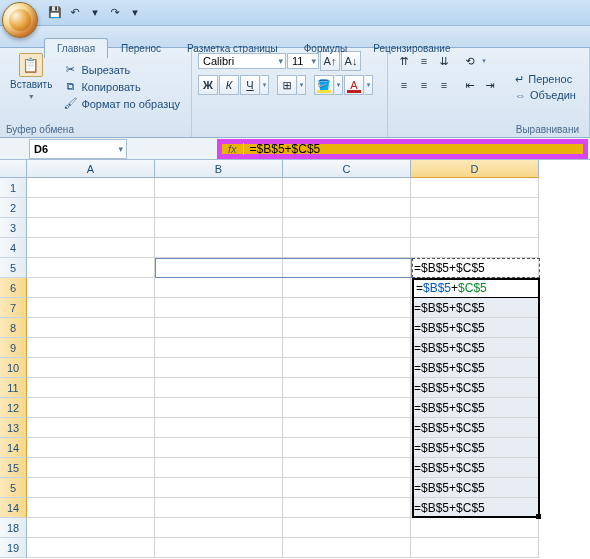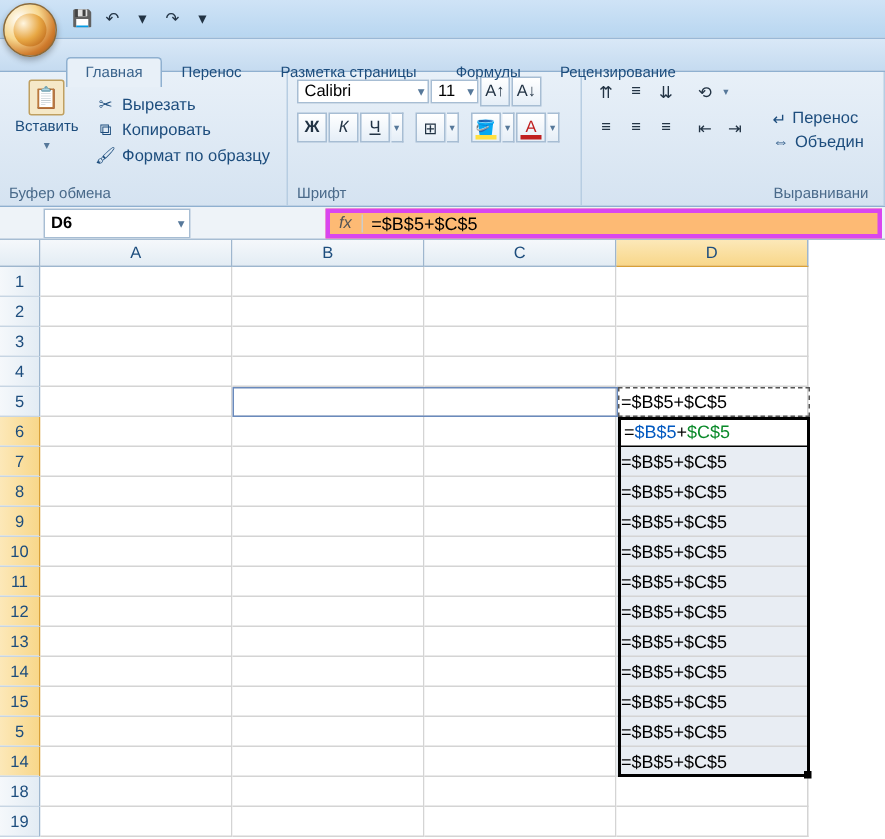--- a/index.html
+++ b/index.html
@@ -30,21 +30,21 @@
 .btn-flat{width:20px;height:20px;display:flex;align-items:center;justify-content:center;font-size:11px;cursor:pointer;color:#234}
 .row-tools{display:flex;gap:1px;align-items:center}
 .dd-arr{width:8px;height:20px;border:1px solid #a7bdd3;border-left:none;background:linear-gradient(#fff,#e5eef7);display:flex;align-items:center;justify-content:center;font-size:7px;color:#56789a;cursor:pointer}
 .font-grp{display:flex;flex-direction:column;gap:4px}
 .align-grp .row-tools{gap:0}
 .wrap-btn{display:flex;align-items:center;gap:4px;font-size:11px;color:#1d4d7d;padding:1px 3px;cursor:pointer}
 .name-box-row{height:22px;border-bottom:1px solid #a7bdd3;display:flex;align-items:center;background:#eef3f8}
 .name-box{width:98px;height:20px;background:#fff;border:1px solid #a7bdd3;margin-left:29px;display:flex;align-items:center;padding:0 4px;font-size:11px;position:relative}
 .name-box::after{content:"▾";position:absolute;right:3px;font-size:9px;color:#56789a}
 .name-box-bold{font-weight:bold}
-.fx-bar{flex:1;display:flex;align-items:center;background:#fdba74;border:3px solid #d946ef;height:20px;margin:0 2px}
+.fx-bar{flex:1;display:flex;align-items:center;background:#eab308;border:5px solid #d946ef;height:20px;margin:0 2px}
 .fx-ic{font-style:italic;font-size:11px;padding:0 6px;color:#555;border-right:1px solid #ccc}
 .fx-val{padding:0 6px;font-size:12px}
 .sheet{position:relative;display:flex;flex-direction:column}
 .sel-all{width:27px;height:18px;border-right:1px solid #9eb6ce;border-bottom:1px solid #9eb6ce;background:linear-gradient(#f5f8fb,#e3ecf4)}
 .col-headers{display:flex;height:18px}
 .col-h{width:128px;border-right:1px solid #9eb6ce;border-bottom:1px solid #9eb6ce;background:linear-gradient(#f5f8fb,#e3ecf4);text-align:center;font-size:11px;color:#1d4d7d;line-height:18px}
 .col-h.active{background:linear-gradient(#fce8b8,#f8d78a);border-bottom-color:#d8a038}
 .row-area{display:flex}
 .row-headers{display:flex;flex-direction:column}
 .row-h{width:27px;height:20px;border-right:1px solid #9eb6ce;border-bottom:1px solid #c7d5e3;background:linear-gradient(90deg,#f5f8fb,#e3ecf4);text-align:center;font-size:11px;color:#1d4d7d;line-height:20px}
@@ -126,21 +126,20 @@
     <div style="width:6px"></div>
     <div class="btn-square">⊞</div>
     <div class="dd-arr">▾</div>
     <div style="width:6px"></div>
     <div class="btn-square" style="background:linear-gradient(#fff,#e5eef7);position:relative">🪣<span style="position:absolute;bottom:1px;left:2px;right:2px;height:3px;background:#ffe040"></span></div>
     <div class="dd-arr">▾</div>
     <div class="btn-square" style="position:relative;color:#c02020">A<span style="position:absolute;bottom:1px;left:2px;right:2px;height:3px;background:#c02020"></span></div>
     <div class="dd-arr">▾</div>
    </div>
   </div>
-  <div class="group-label">Шрифт</div>
  </div>
 
  <div class="group align-grp" style="flex:1">
   <div class="group-body">
    <div class="font-grp">
     <div class="row-tools">
      <div class="btn-flat">⇈</div>
      <div class="btn-flat">≡</div>
      <div class="btn-flat">⇊</div>
      <div style="width:6px"></div>

